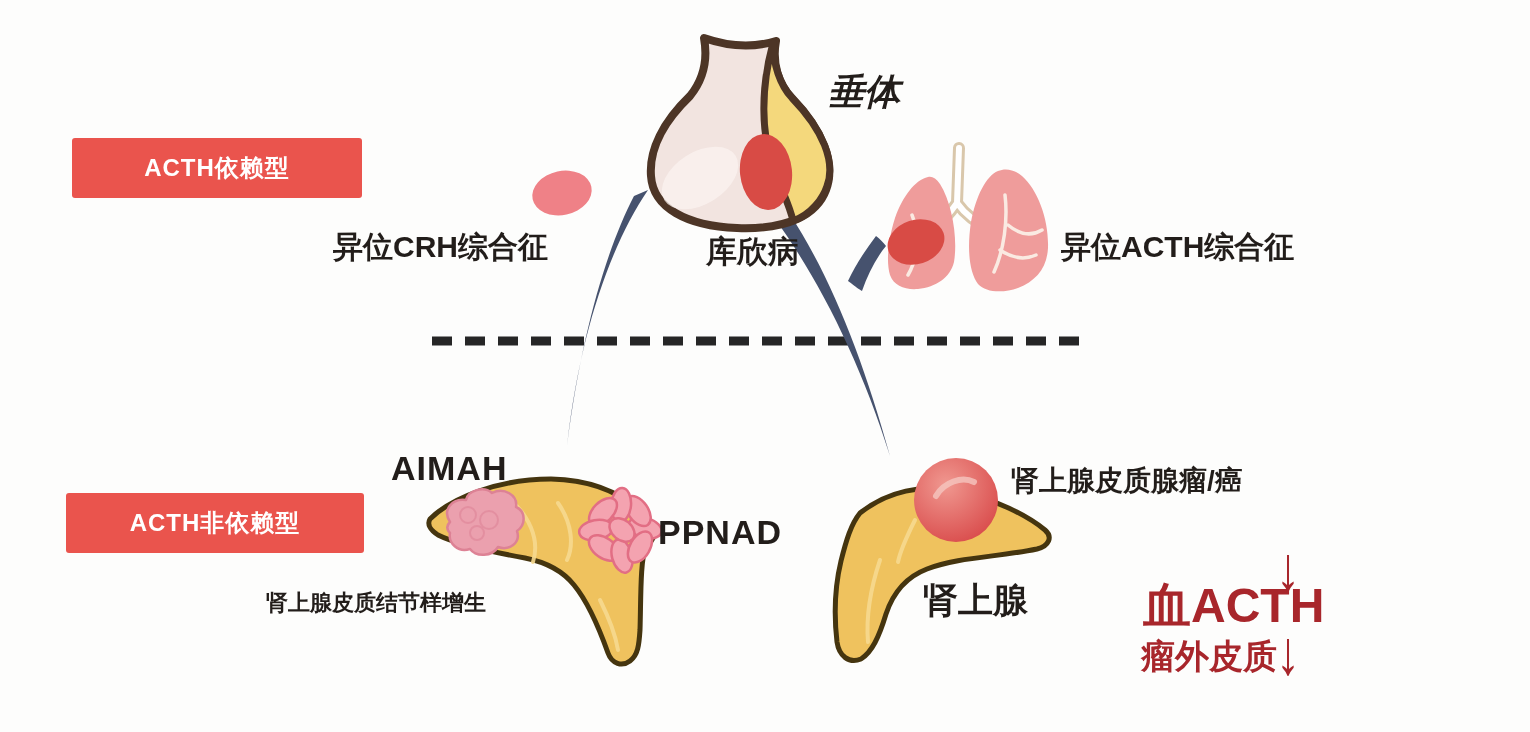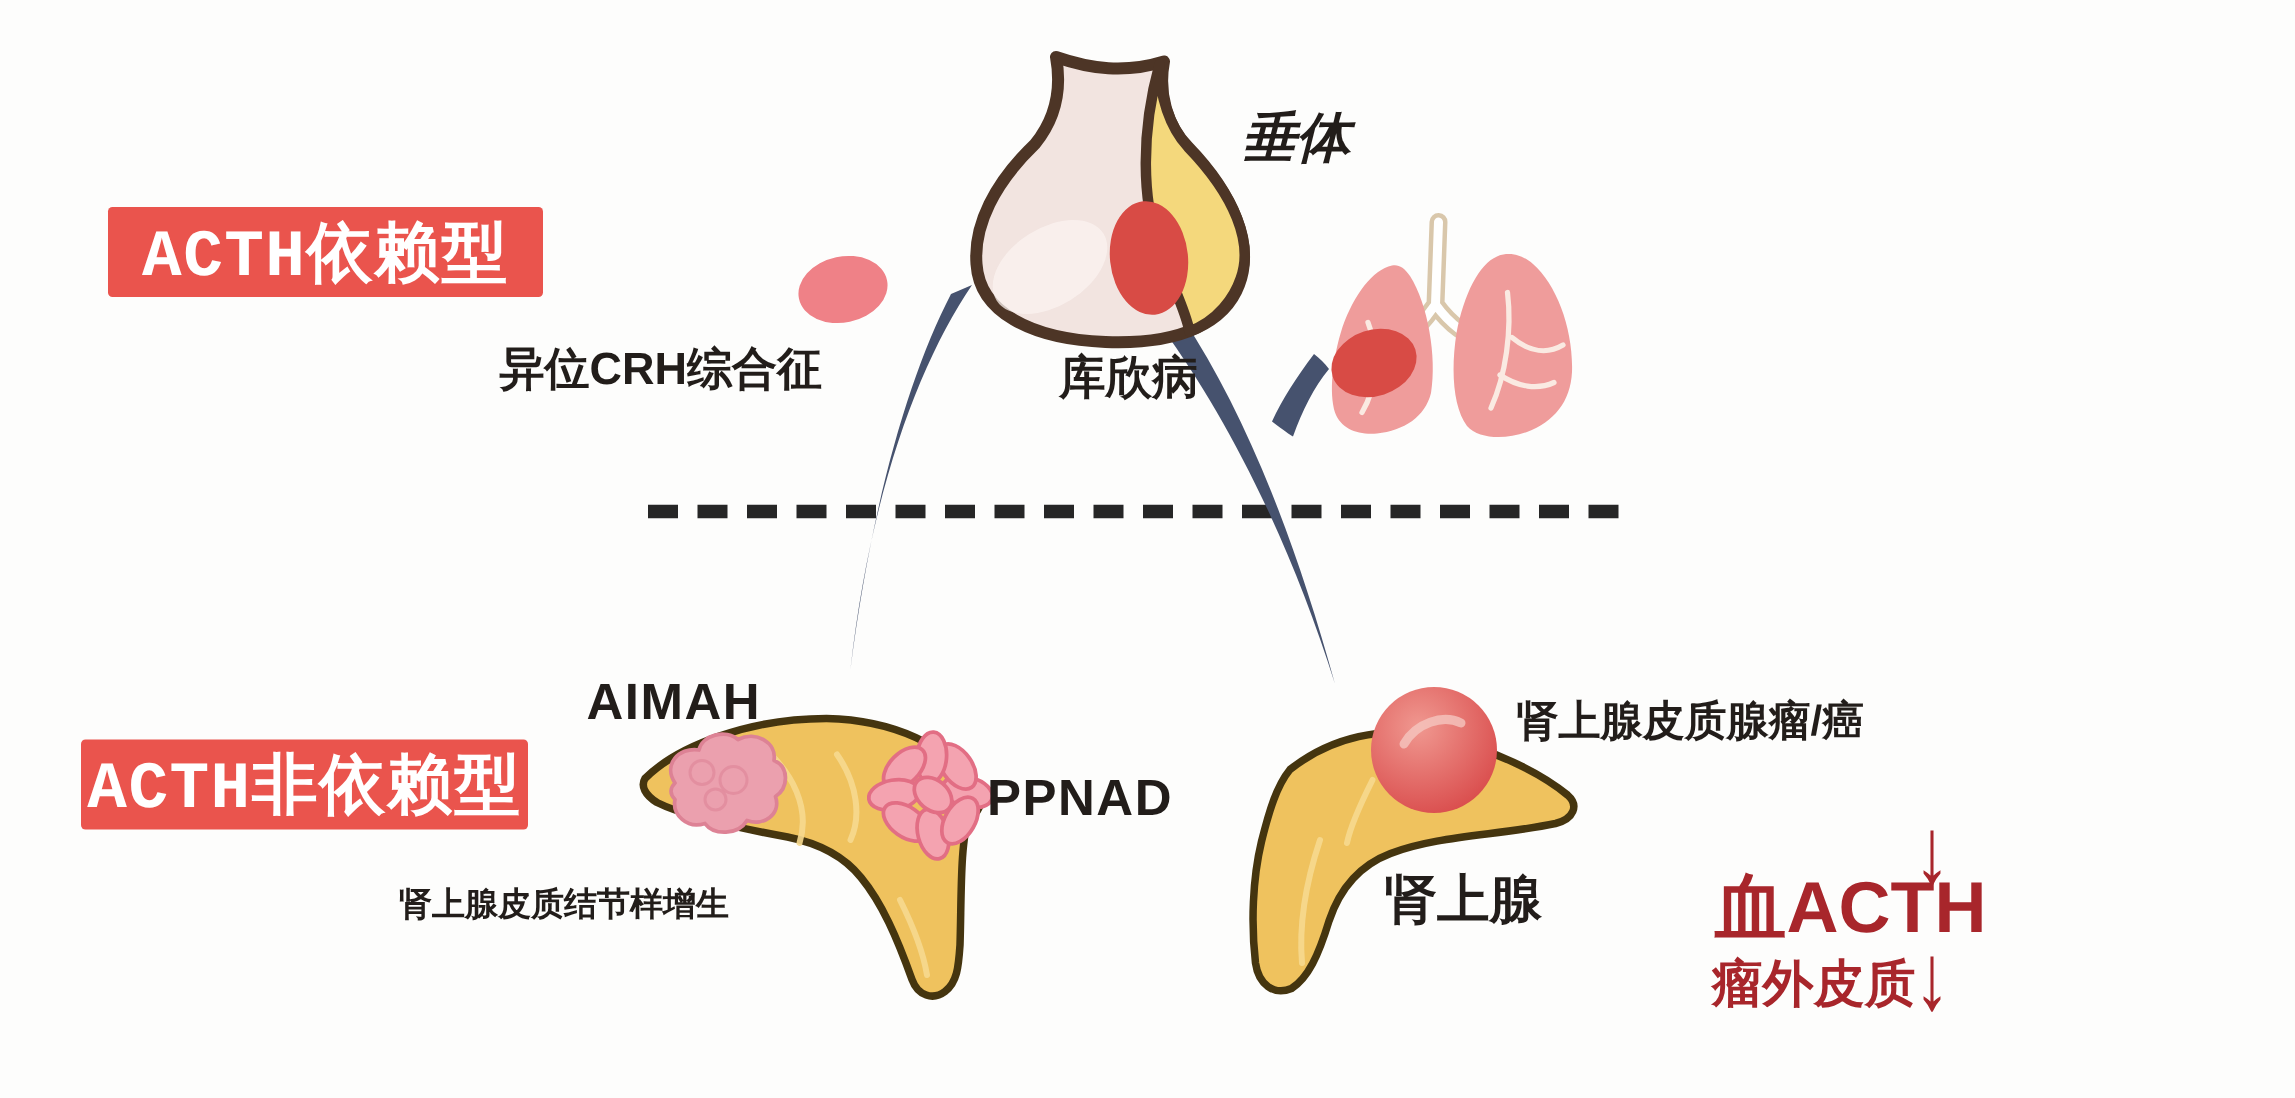--- a/index.html
+++ b/index.html
@@ -35,24 +35,23 @@
   .ball-stop-dark  { stop-color: var(--ball-dark); }
   .ball-hi     { stroke: #f5c6bf; stroke-width: 6; fill: none; stroke-linecap: round; opacity: .8; }
 
   
   .badge {
     position: absolute;
     display: flex; align-items: center; justify-content: center;
     background: var(--badge-red);
     color: var(--badge-text);
     font-weight: 700;
-    font-size: 44px;
+    font-size: 24px;
     border-radius: 3px;
     letter-spacing: 1px;
-    font-family: Liberation Mono, monospace;
   }
   .lbl {
     position: absolute;
     font-weight: 700;
     color: var(--text-black);
     white-space: nowrap;
     line-height: 1.1;
   }
   .lbl-red { color: var(--accent-dark-red); }
   .down-arrow {
@@ -137,28 +136,29 @@
     <g>
       <path class="adrenal" d="M 860 513 C 888 491, 922 484, 956 491 C 996 499, 1028 516, 1045 530 C 1053 537, 1049 546, 1037 549 C 999 557, 958 557, 927 569 C 906 577, 893 593, 886 614 C 879 637, 872 652, 861 659 C 849 664, 839 656, 837 642 C 834 616, 835 586, 841 561 C 846 541, 851 524, 860 513 Z"></path>
       <path class="crease" d="M 880 560 C 870 590, 866 618, 868 642"></path>
       <path class="crease" d="M 915 520 C 905 540, 900 552, 898 562"></path>
       <circle cx="956" cy="500" r="42" fill="url(#ballGrad)"></circle>
       <path class="ball-hi" d="M 936 496 C 944 482, 962 476, 974 482"></path>
     </g>
   </svg>
 
   <div class="badge" style="left:72px; top:138px; width:290px; height:60px;">ACTH依赖型</div>
-  <div class="badge" style="left:54px; top:493px; width:298px; height:60px;">ACTH非依赖型</div>
+  <div class="badge" style="left:66px; top:493px; width:298px; height:60px;">ACTH非依赖型</div>
 
   <div class="lbl" style="left:828px; top:72px; font-size:36px;font-style:italic;">垂体</div>
 
   <div class="lbl" style="left:333px; top:230px; font-size:30px;">异位CRH综合征</div>
 
   <div class="lbl" style="left:686px; top:235px; font-size:31px;margin-left:20px;">库欣病</div>
 
+  <div class="lbl" style="left:1061px; top:230px; font-size:30px;">异位ACTH综合征</div>
 
   <div class="lbl" style="left:391px; top:450px; font-size:34px; letter-spacing:1px;">AIMAH</div>
 
   <div class="lbl" style="left:658px; top:514px; font-size:34px; letter-spacing:1px;">PPNAD</div>
 
   <div class="lbl" style="left:266px; top:591px; font-size:22px;">肾上腺皮质结节样增生</div>
 
   <div class="lbl" style="left:1011px; top:466px; font-size:28px;">肾上腺皮质腺瘤/癌</div>
 
   <div class="lbl" style="left:923px; top:581px; font-size:35px;">肾上腺</div>

